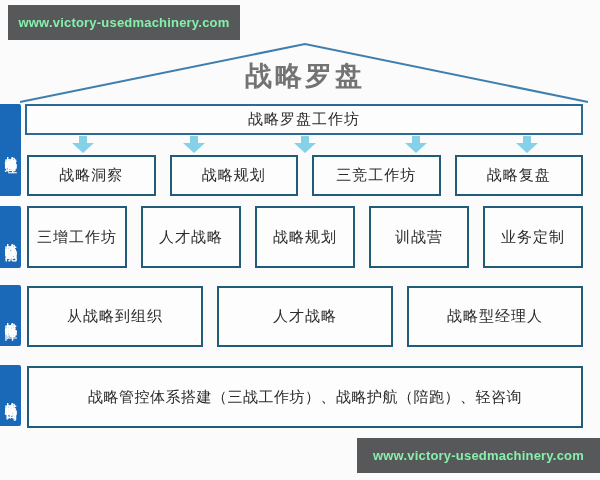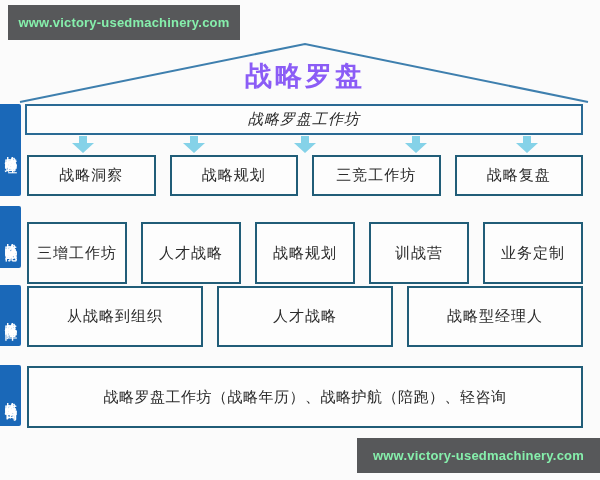--- a/index.html
+++ b/index.html
@@ -24,46 +24,46 @@
     letter-spacing:0.2px;
   }
   .wm-top{left:8px;top:5px;width:232px;height:35px;}
   .wm-bottom{left:357px;top:438px;width:243px;height:35px;}
 
   
   .roof-svg{position:absolute;left:0;top:0;}
   .roof-title{
     position:absolute;left:180px;top:58px;width:250px;
     text-align:center;
-    font-size:27px;font-weight:bold;letter-spacing:3px;color:#8b5cf6;
+    font-size:27px;font-weight:bold;letter-spacing:3px;color:#737373;
   }
 
   
   .workshop-banner{
     position:absolute;left:25px;top:104px;width:554px;height:27px;
     background:#fdfdfd;
     border:2px solid #2a6a94;
     display:flex;align-items:center;justify-content:center;
-    font-size:15px;letter-spacing:1px;font-style:italic;
+    font-size:15px;letter-spacing:1px;
   }
 
   
   .arrow-row{
     position:absolute;left:27px;top:136px;width:556px;height:18px;
     display:flex;
   }
   .arrow-cell{flex:1;display:flex;align-items:flex-start;justify-content:center;}
 
   
   .boxes{
     position:absolute;left:27px;width:556px;
     display:flex;gap:14px;
   }
   .r1{top:155px;height:41px;}
-  .r2{top:222px;height:62px;}
+  .r2{top:206px;height:62px;}
   .r3{top:286px;height:61px;font-family:Liberation Mono, monospace;}
   .r4{top:366px;height:62px;}
   .dbox{
     flex:1;
     background:#fdfdfd;
     border:2px solid #215d78;
     display:flex;align-items:center;justify-content:center;
     font-size:15px;letter-spacing:1px;
     text-align:right;
   }
@@ -144,21 +144,21 @@
     <div class="dbox">业务定制</div>
   </div>
 
   <div class="boxes r3">
     <div class="dbox">从战略到组织</div>
     <div class="dbox">人才战略</div>
     <div class="dbox">战略型经理人</div>
   </div>
 
   <div class="boxes r4">
-    <div class="dbox">战略罗盘工作坊（战略年历）、战略护航（陪跑）、轻咨询</div>
+    <div class="dbox">战略管控体系搭建（三战工作坊）、战略护航（陪跑）、轻咨询</div>
   </div>
 
   <div class="side-bar sb1">战略管理</div>
   <div class="side-bar sb2">战略赋能</div>
   <div class="side-bar sb3">战略保障</div>
   <div class="side-bar sb4">战略咨询</div>
 
   <div class="wm wm-bottom">www.victory-usedmachinery.com</div>
 
 </div>

